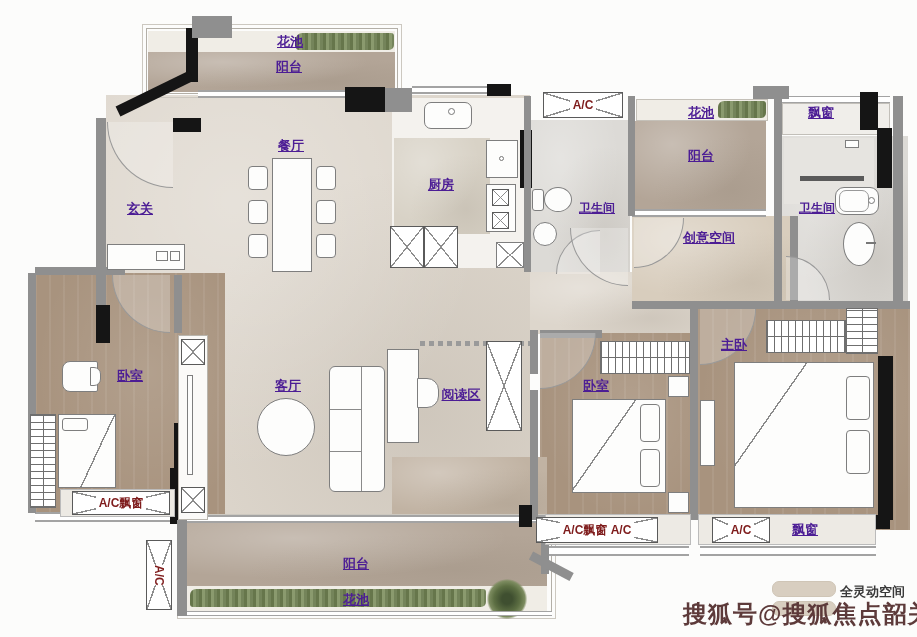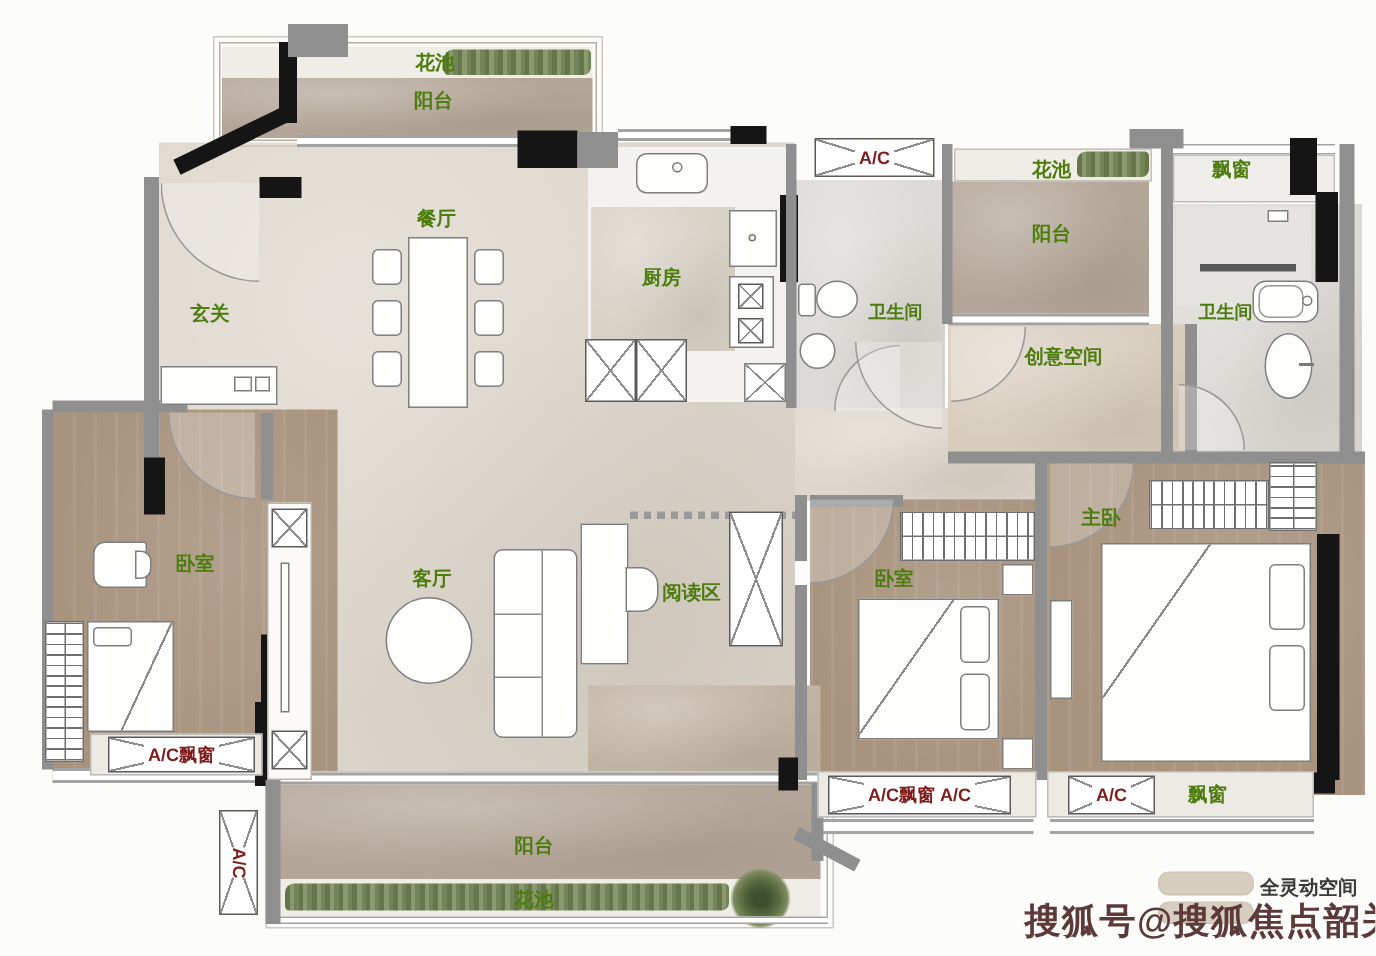--- a/index.html
+++ b/index.html
@@ -15,22 +15,22 @@
   .floor{position:absolute;box-sizing:border-box;}
   .marble{background-image:radial-gradient(ellipse at 30% 25%,rgba(255,255,255,.28),transparent 60%),
           radial-gradient(ellipse at 75% 75%,rgba(120,108,92,.14),transparent 55%);}
   .wood{background-image:repeating-linear-gradient(90deg,rgba(255,255,255,.07) 0 2px,transparent 2px 14px),
         radial-gradient(ellipse at 60% 40%,rgba(255,255,255,.12),transparent 70%);}
   .wallb{position:absolute;background:var(--wall-black);}
   .wallg{position:absolute;background:var(--wall-gray);}
   .winh{position:absolute;background:#fff;border-top:2px solid #a3a3a3;border-bottom:2px solid #a3a3a3;box-sizing:border-box;}
   .winh.thin{border-top-width:1px;border-bottom-width:1px;}
   .dashw{position:absolute;background:repeating-linear-gradient(90deg,#9a9a9a 0 5px,transparent 5px 9px);}
-  .lbl{position:absolute;font-weight:700;font-size:13px;line-height:1.15;color:#4d7c0f;
-       white-space:nowrap;transform:translateX(-50%);text-align:center;}
+  .lbl{position:absolute;font-weight:700;font-size:13px;line-height:1.15;color:#4c1d95;
+       white-space:nowrap;transform:translateX(-50%);text-align:center;text-decoration:underline;}
   .lbl.sm{font-size:12px;}
   .furn{position:absolute;background:#fdfdfc;border:1.2px solid #7e7e7e;box-sizing:border-box;}
   .xbox{position:absolute;box-sizing:border-box;border:1.4px solid #5a5a5a;background:
     linear-gradient(to top right,transparent calc(50% - .7px),#8d8d8d calc(50% - .7px),#8d8d8d calc(50% + .7px),transparent calc(50% + .7px)),
     linear-gradient(to bottom right,transparent calc(50% - .7px),#8d8d8d calc(50% - .7px),#8d8d8d calc(50% + .7px),transparent calc(50% + .7px)),#fff;
     display:flex;align-items:center;justify-content:center;}
   .xbox .t{background:#fff;padding:0 3px;font-weight:700;font-size:12px;color:#7f1d1d;white-space:nowrap;}
   .hedge{position:absolute;background:repeating-linear-gradient(90deg,#66764b 0 3px,#8a9a6e 3px 6px,#74845a 6px 9px);
          border-radius:6px 3px 5px 3px;}
   .hangh{position:absolute;box-sizing:border-box;border:1.2px solid #6f6f6f;background:
@@ -221,21 +221,21 @@
   <div class="abs" style="left:60px;top:489px;width:115px;height:28px;background:#edeae4;border:1px solid #bbb;"></div>
   <div class="xbox" style="left:72px;top:491px;width:98px;height:24px;">
     <span class="t">A/C飘窗</span>
   </div>
 
   <div class="xbox" style="left:146px;top:540px;width:26px;height:70px;">
     <span class="t vtext">A/C</span>
   </div>
 
   <div class="abs" style="left:545px;top:514px;width:146px;height:31px;background:#edeae4;border:1px solid #bbb;"></div>
-  <div class="xbox" style="left:552px;top:517px;width:122px;height:26px;">
+  <div class="xbox" style="left:536px;top:517px;width:122px;height:26px;">
     <span class="t"><span>A/C飘窗</span>&nbsp;<span>A/C</span></span>
   </div>
 
   <div class="abs" style="left:698px;top:514px;width:178px;height:31px;background:#edeae4;border:1px solid #bbb;"></div>
   <div class="xbox" style="left:712px;top:517px;width:58px;height:26px;">
     <span class="t">A/C</span>
   </div>
   <div class="lbl" style="left:805px;top:523px;">飘窗</div>
 
   <div class="lbl" style="left:290px;top:35px;">花池</div>

